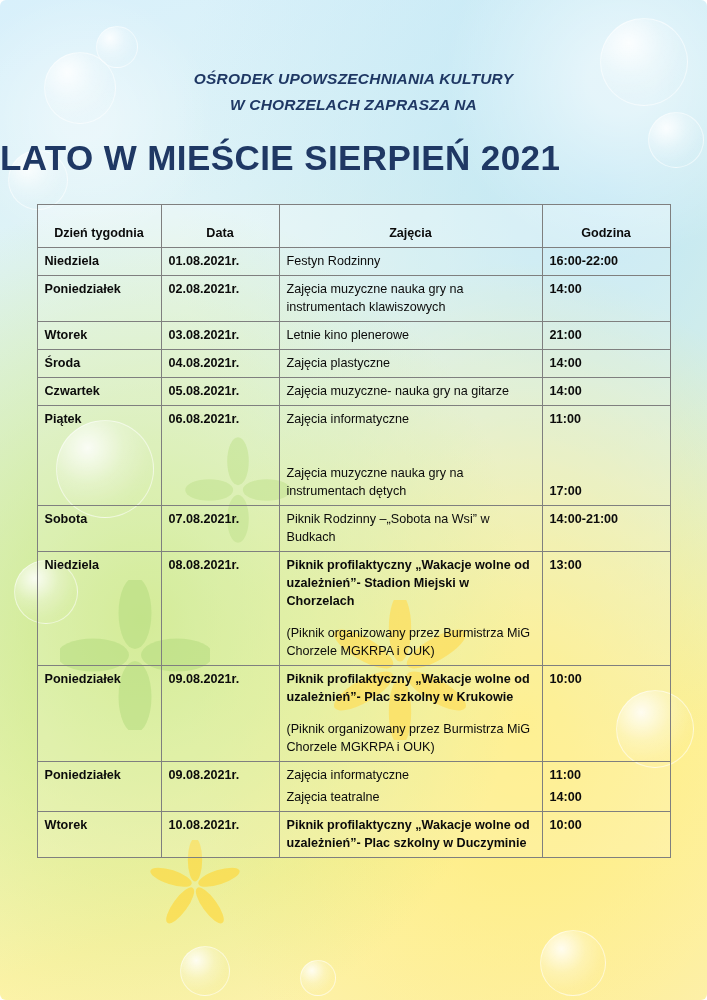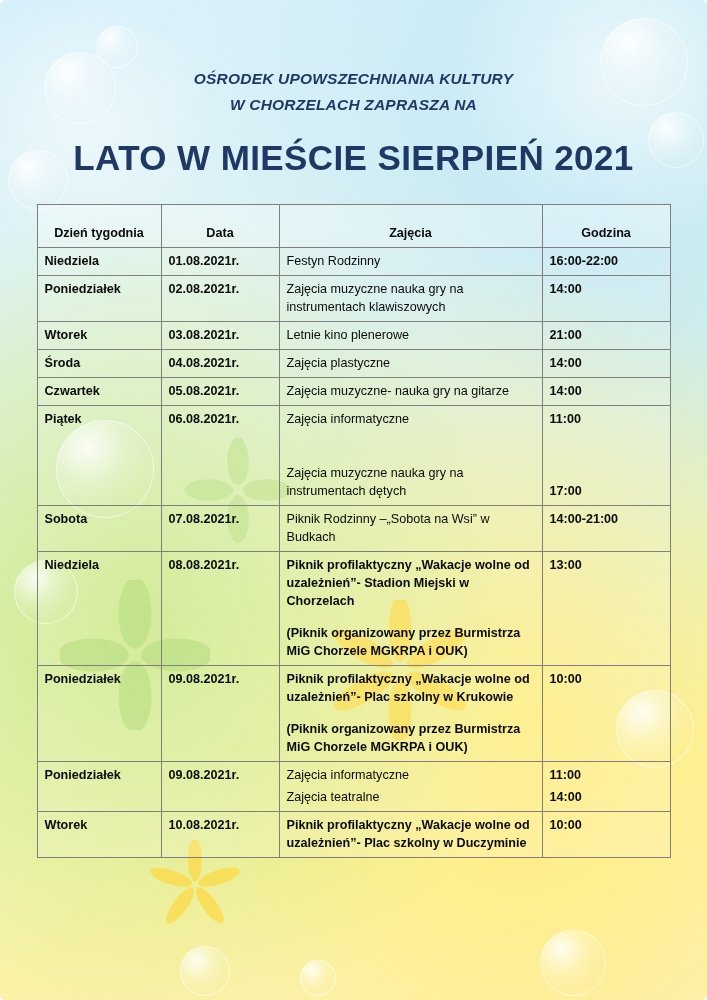--- a/index.html
+++ b/index.html
@@ -50,21 +50,21 @@
   }
   .header .line {
     font-weight: bold;
     font-style: italic;
     font-size: 15.5px;
     color: #1f3864;
     letter-spacing: 0.2px;
     line-height: 26px;
   }
   .title {
-    text-align: center;
+    text-align: left;
     font-weight: bold;
     font-size: 35px;
     color: #1f3864;
     margin-top: 20px;
     letter-spacing: 0.4px;
   }
   table.schedule {
     border-collapse: collapse;
     margin: 26px auto 0 auto;
     width: 633px;
@@ -97,21 +97,21 @@
   td.time {
     text-align: left;
     font-weight: bold;
     padding-left: 13px;
   }
   td.act { font-weight: normal; }
   td.act.bold { font-weight: bold; }
   .sub {
     display: block;
     margin-top: 14px;
-    font-weight: bold;
+    font-weight: normal;
   }
   .spacer-lines {
     display: block;
     height: 36px;
   }
   .time-second {
     display: block;
     margin-top: 54px;
   }
   .time-stack2 {

